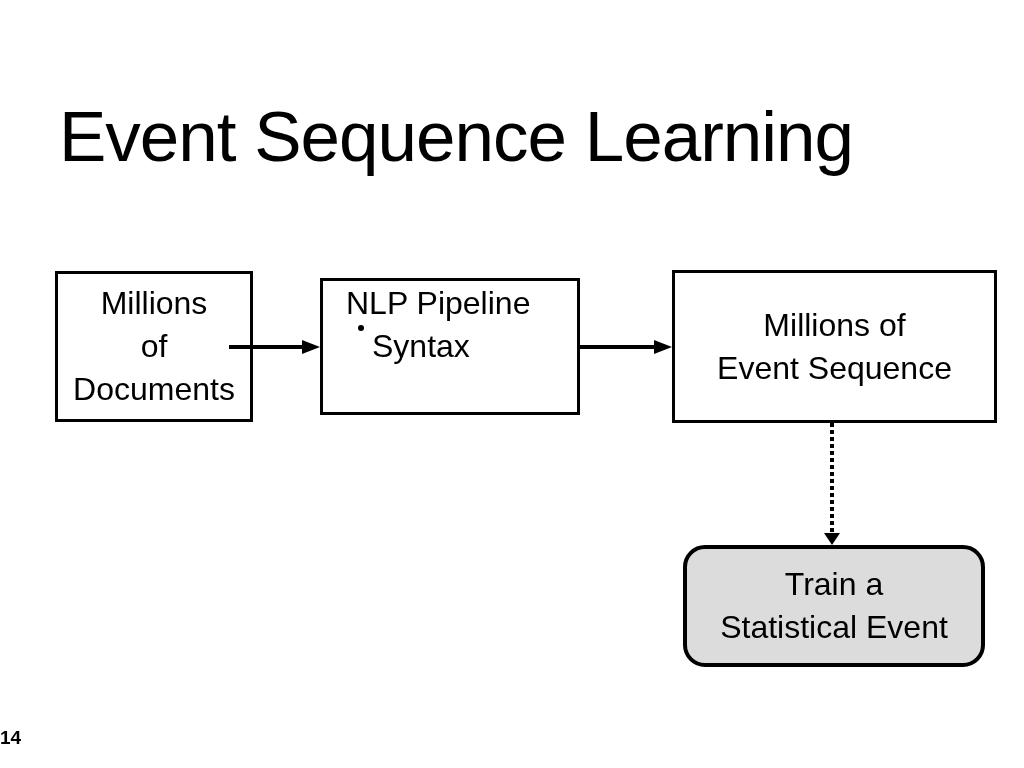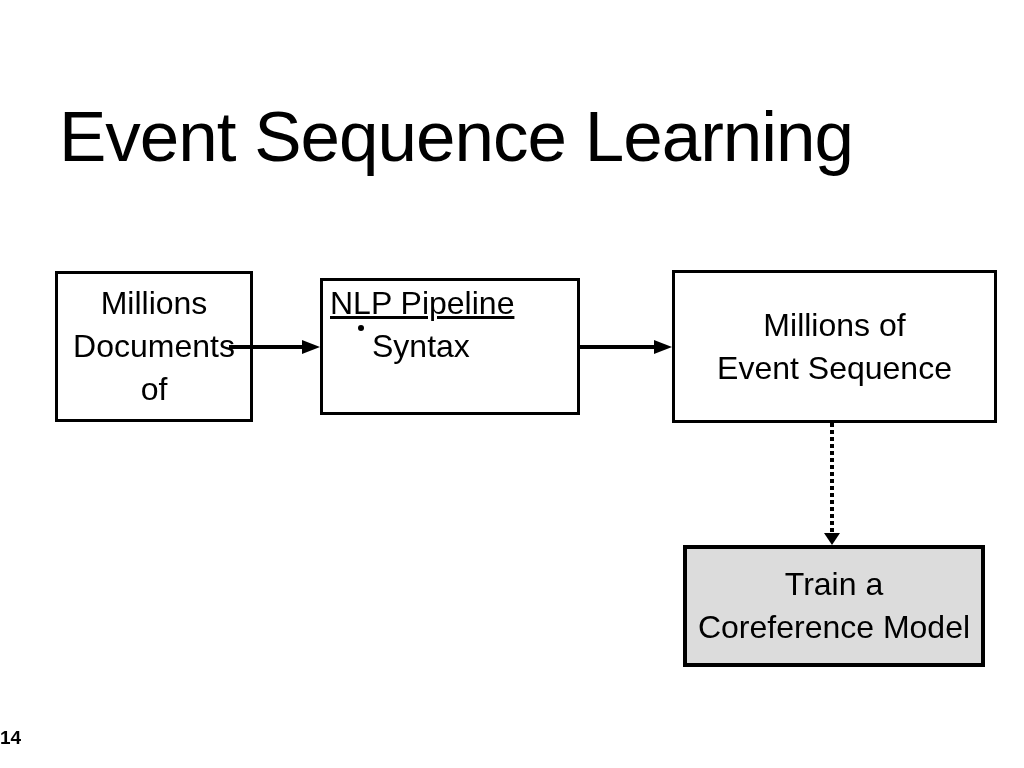--- a/index.html
+++ b/index.html
@@ -37,22 +37,22 @@
     flex-direction: column;
     justify-content: center;
     font-size: 32px;
     line-height: 43px;
   }
   .box .line { text-align: center; white-space: nowrap; }
   .box-documents       { left: 27px;  top: 271px; width: 198px; height: 151px; margin-left: 28px; }
   .box-nlp             { left: 320px; top: 278px; width: 260px; height: 137px; justify-content: flex-start; padding-top: 1px; }
   .box-sequences       { left: 672px; top: 270px; width: 325px; height: 153px; }
   .box-train           { left: 683px; top: 545px; width: 302px; height: 122px;
-                         border-width: 4px; background: var(--box-fill-gray, #dcdcdc); }
-  .nlp-title { padding-left: 7px; white-space: nowrap; text-decoration: underline; }
+                         border-width: 4px; background: var(--box-fill-gray, #dcdcdc); border-radius: 22px; }
+  .nlp-title { padding-left: 23px; white-space: nowrap; }
   .bullet-row {
     display: flex;
     padding-left: 35px;
     white-space: nowrap;
   }
   .bullet-dot {
     width: 6px;
     height: 6px;
     border-radius: 50%;
     background: var(--text, #000000);
@@ -111,22 +111,22 @@
 </style>
 </head>
 <body>
 
 <div class="slide">
 
   <h1 class="title">Event Sequence Learning</h1>
 
   <div class="box box-documents">
     <div class="line">Millions</div>
+    <div class="line">of</div>
     <div class="line">Documents</div>
-    <div class="line">of</div>
   </div>
 
   <div class="arrow-h arrow-docs-to-nlp">
     <div class="shaft"></div>
     <div class="head"></div>
   </div>
 
   <div class="box box-nlp">
     <div class="nlp-title">NLP Pipeline</div>
     <div class="bullet-row">
@@ -145,18 +145,18 @@
     <div class="line">Event Sequence</div>
   </div>
 
   <div class="arrow-v">
     <div class="shaft"></div>
     <div class="head"></div>
   </div>
 
   <div class="box box-train">
     <div class="line">Train a</div>
-    <div class="line">Coreference Model</div>
+    <div class="line">Statistical Event</div>
   </div>
 
   <div class="page-number">14</div>
 
 </div>
 
 </body></html>

